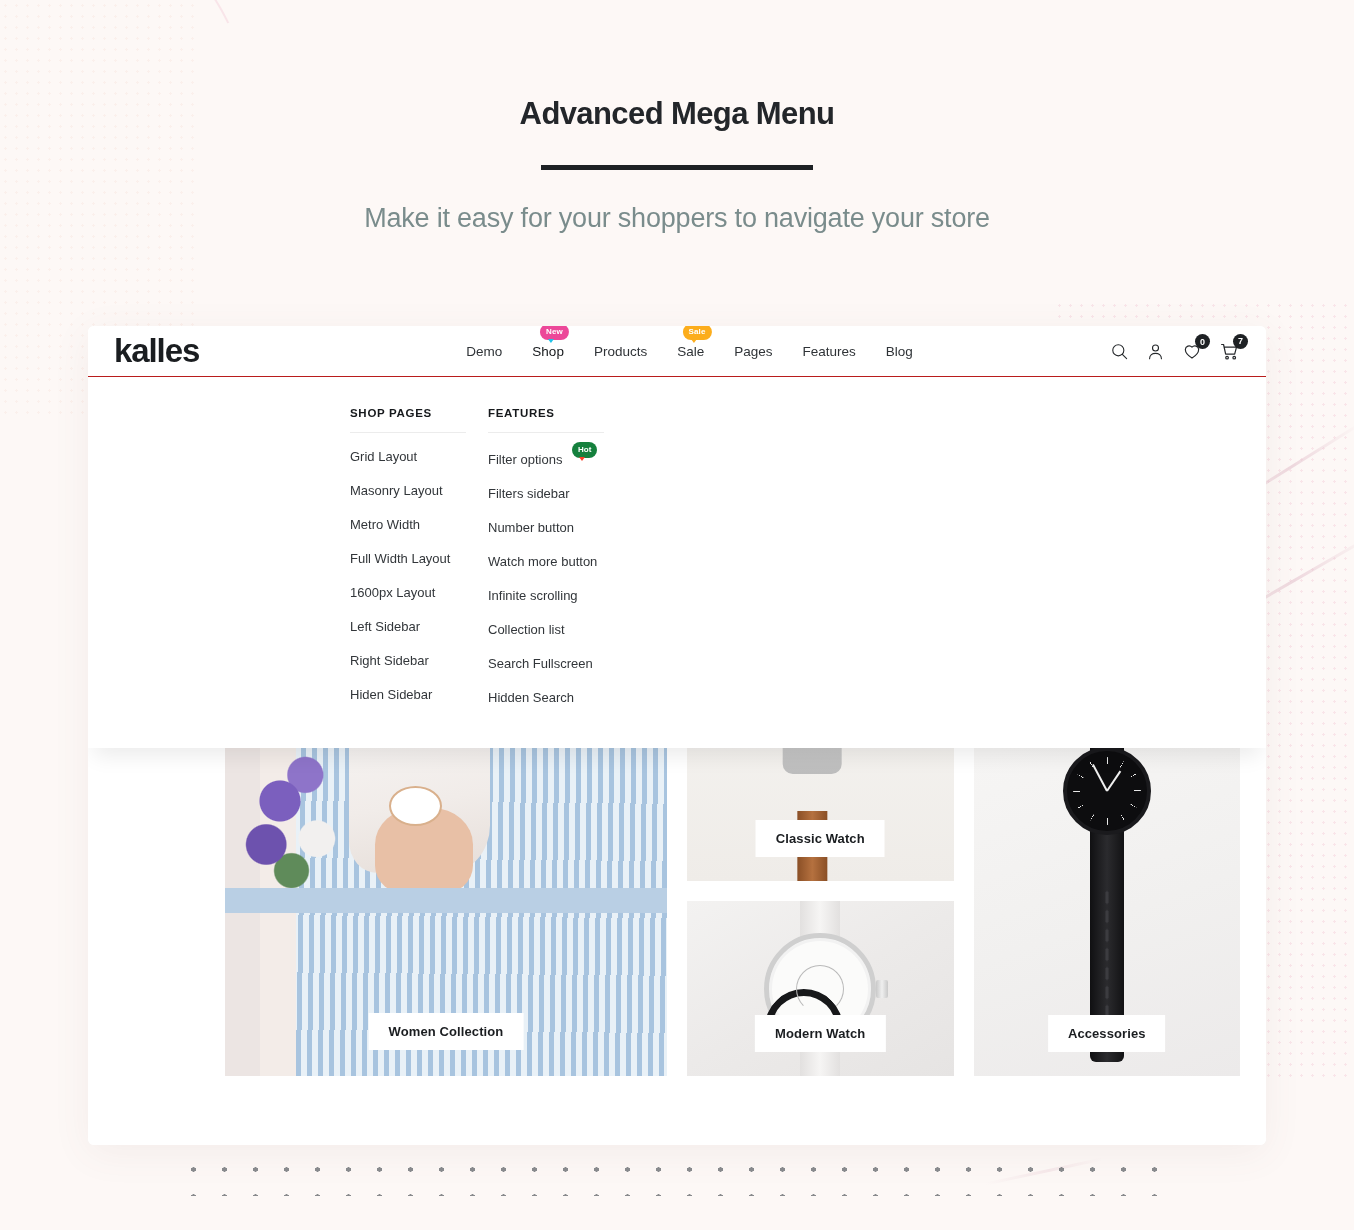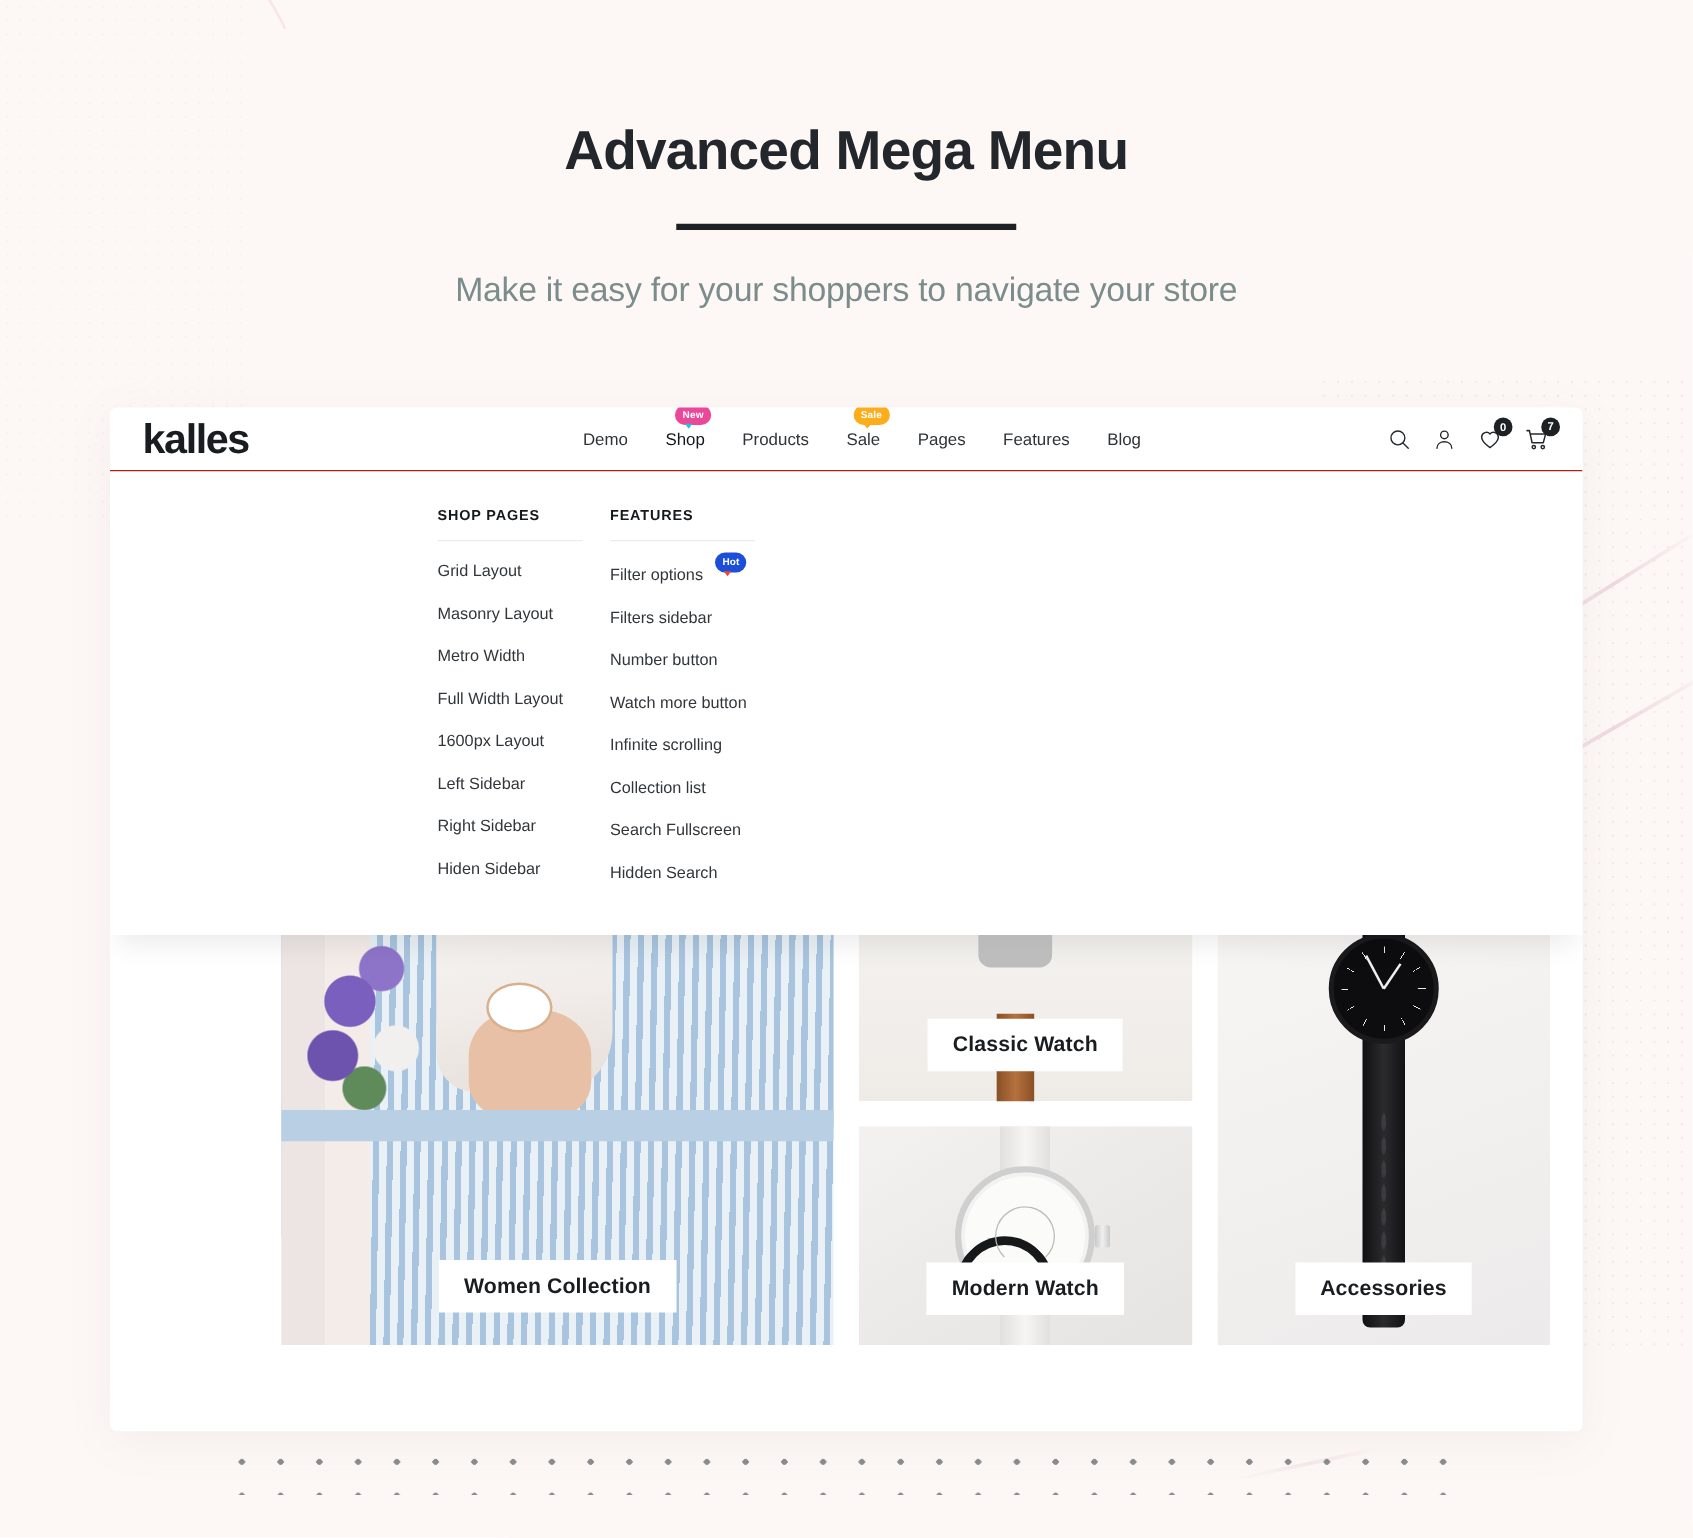--- a/index.html
+++ b/index.html
@@ -48,21 +48,21 @@
     border-color: rgba(246,221,228,.7) transparent transparent transparent;
   }
   .arc1 { top: -180px; left: -260px; width: 520px; height: 420px; transform: rotate(18deg); }
   .arc2 { top: -140px; left: -300px; width: 560px; height: 460px; transform: rotate(22deg); }
   .arc3 { top: 980px; left: -160px; width: 420px; height: 380px; transform: rotate(-160deg); }
 
   
   .hero { position: absolute; top: 0; left: 0; width: 100%; text-align: center; }
   .hero-title {
     margin-top: 96px;
-    font-size: 44px;
+    font-size: 31px;
     font-weight: 700;
     letter-spacing: -0.6px;
     color: #23262a;
     font-family: "Liberation Sans", sans-serif;
   }
   .hero-rule {
     width: 272px; height: 5px; background: #1e2124;
     margin: 33px auto 0;
   }
   .hero-sub {
@@ -193,21 +193,21 @@
     font-size: 13px;
     color: #32363a;
     padding: 9.5px 0;
     cursor: pointer;
     white-space: nowrap;
   }
   .mm-badge {
     display: inline-block;
     vertical-align: 5px;
     margin-left: 6px;
-    background: #1d4ed8;
+    background: #15803d;
     color: #fff;
     font-size: 8px;
     font-weight: 700;
     line-height: 1;
     padding: 4px 6px;
     border-radius: 9px;
     position: relative;
     top: -7px;
   }
   .mm-badge::after{
@@ -291,21 +291,21 @@
   .cell-classic { grid-row: 1; grid-column: 2; }
   .cell-modern { grid-row: 2; grid-column: 2; }
   .cell-acc   { grid-row: 1 / span 2; grid-column: 3; }
 
   .cell-label {
     position: absolute;
     left: 50%; transform: translateX(-50%);
     bottom: 24px;
     background: #fff;
     color: #1a1d20;
-    font-size: 17px;
+    font-size: 13px;
     font-weight: 700;
     padding: 11px 20px;
     white-space: nowrap;
     letter-spacing: .1px;
   }
   .cell-women .cell-label { bottom: 26px; }
 
   
   .art-women {
     position:absolute; inset:0;

